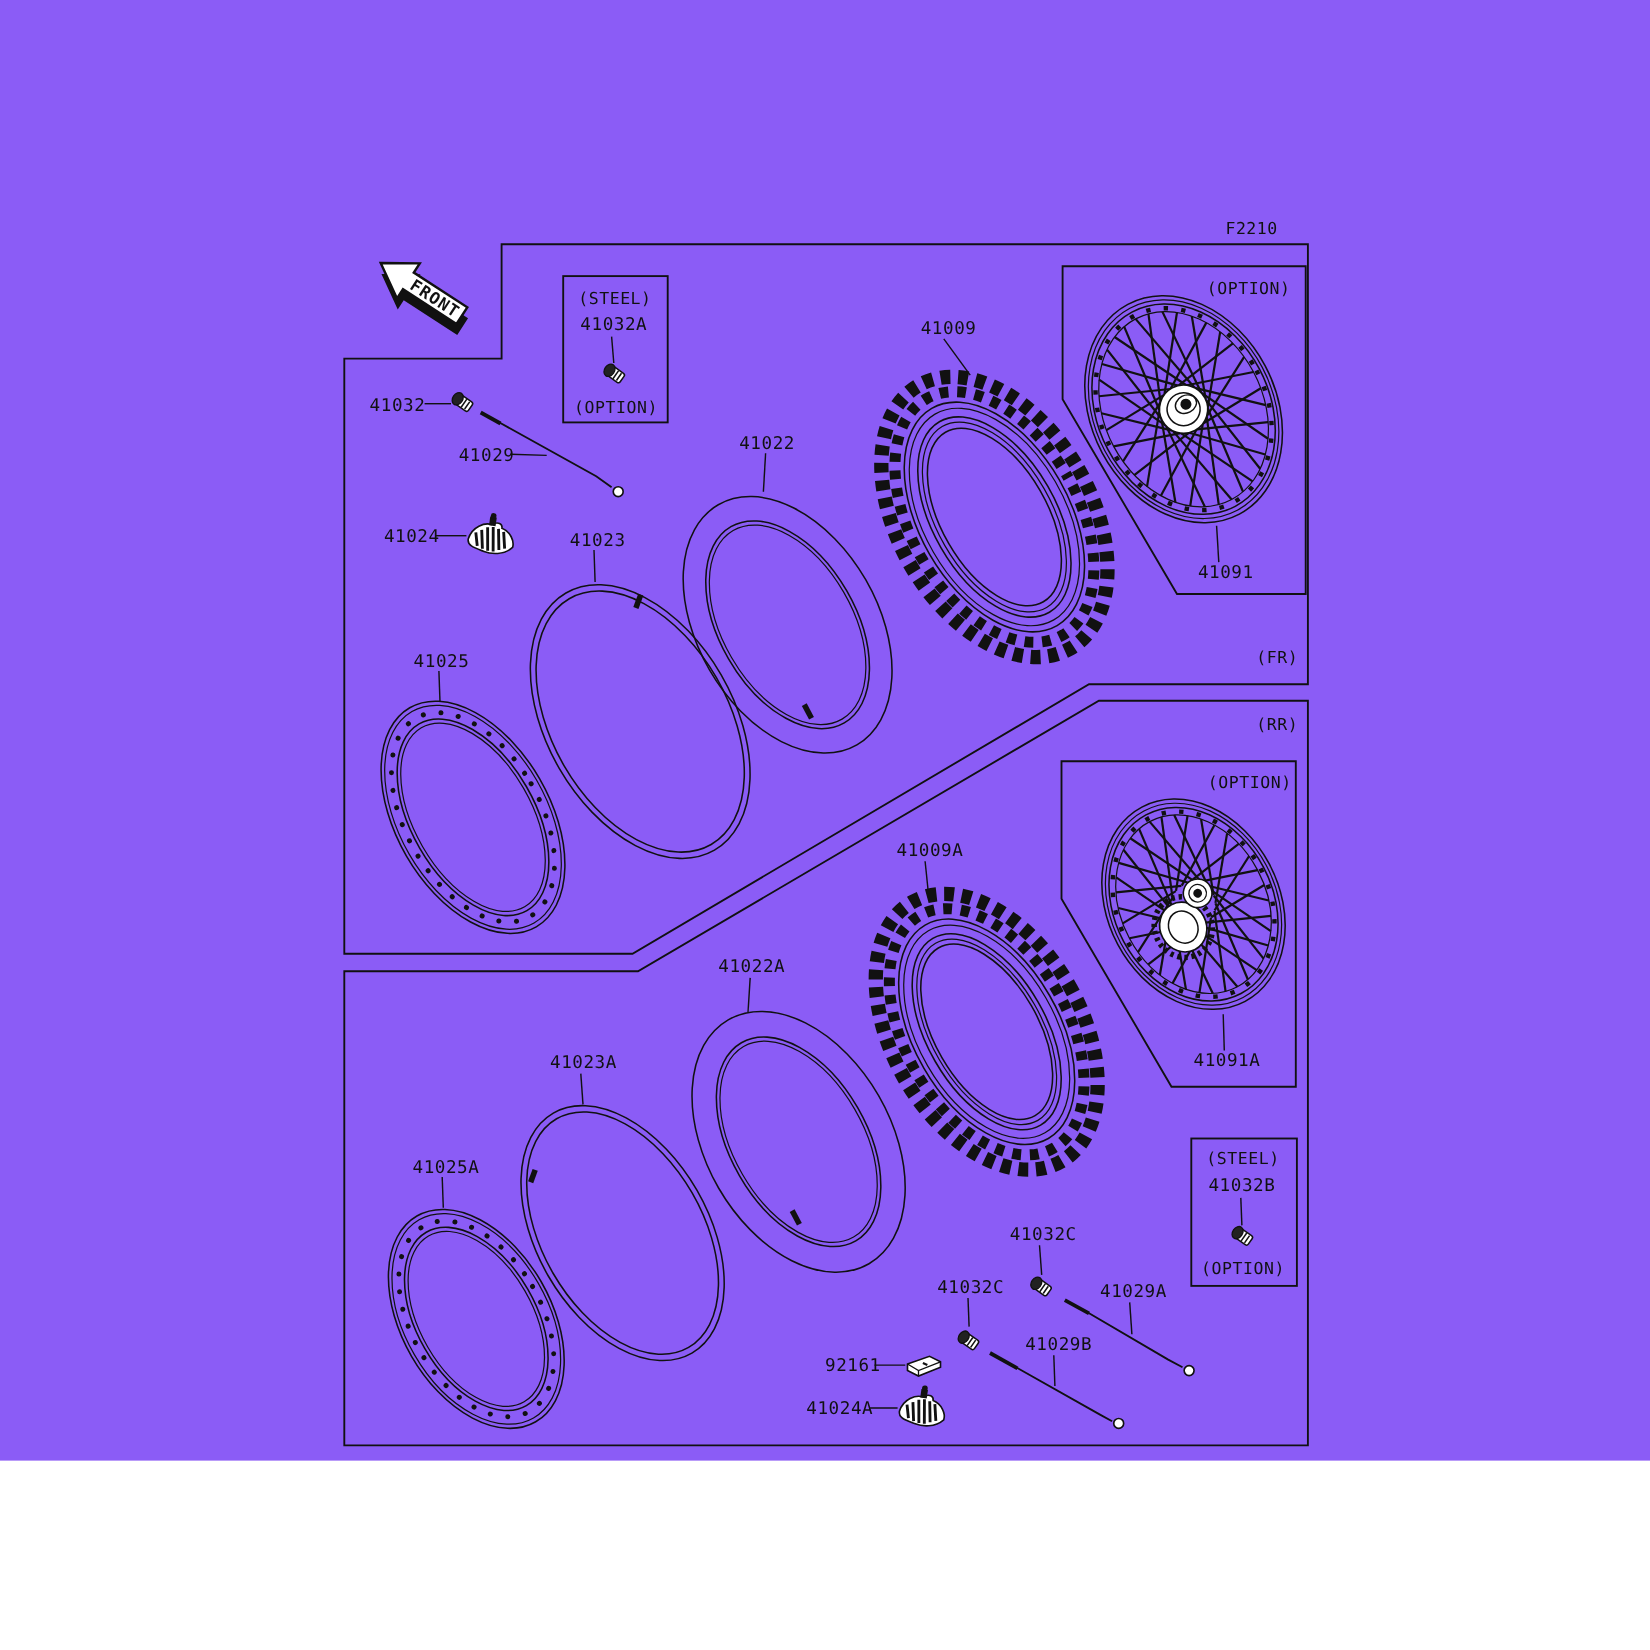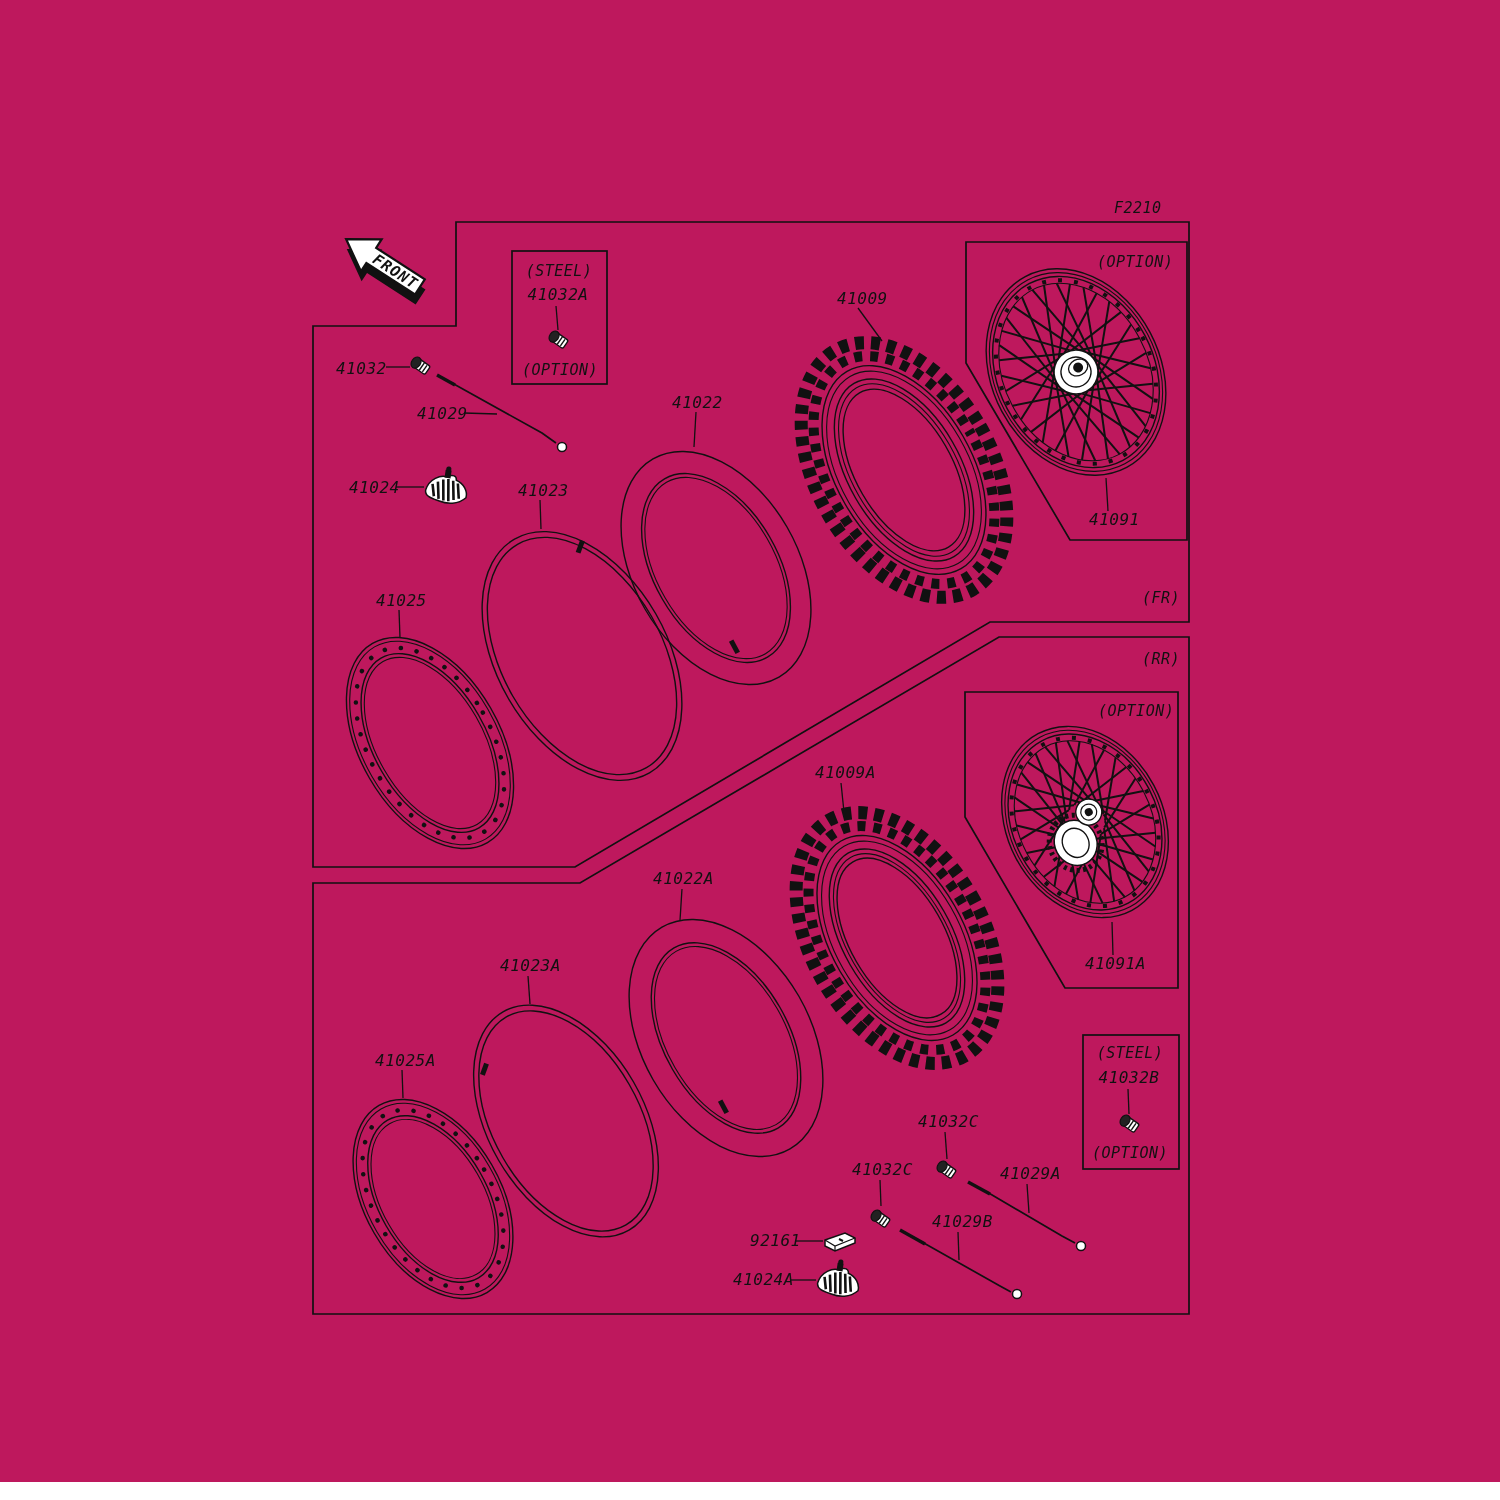--- a/index.html
+++ b/index.html
@@ -1,17 +1,17 @@
 <!DOCTYPE html>
 <html><head>
 <meta charset="utf-8">
 <style>
   html,body{margin:0;padding:0;background:#fff;}
-  .canvas{position:relative;width:1500px;height:1482px;background:#be185d;overflow:hidden;
-          font-family:"DejaVu Sans Mono", monospace;font-style:italic;}
+  .canvas{position:relative;width:1500px;height:1328px;background:#8b5cf6;overflow:hidden;
+          font-family:"DejaVu Sans Mono", monospace;}
   svg{position:absolute;left:0;top:0;}
   svg text{fill:#111;font-family:"DejaVu Sans Mono", monospace;}
   .partnum{font-size:16px;letter-spacing:0.5px;}
   .tag{font-size:15px;letter-spacing:0.5px;}
   .figcode{font-size:15px;letter-spacing:0.5px;}
   .frontlbl{font-size:15px;font-weight:bold;letter-spacing:1px;}
   .ln{stroke:#111;stroke-width:1.4;fill:none;}
   .box{stroke:#111;stroke-width:1.7;fill:none;}
   .leader{stroke:#111;stroke-width:1.3;fill:none;}
   .ring{stroke:#111;stroke-width:1.4;fill:none;}

